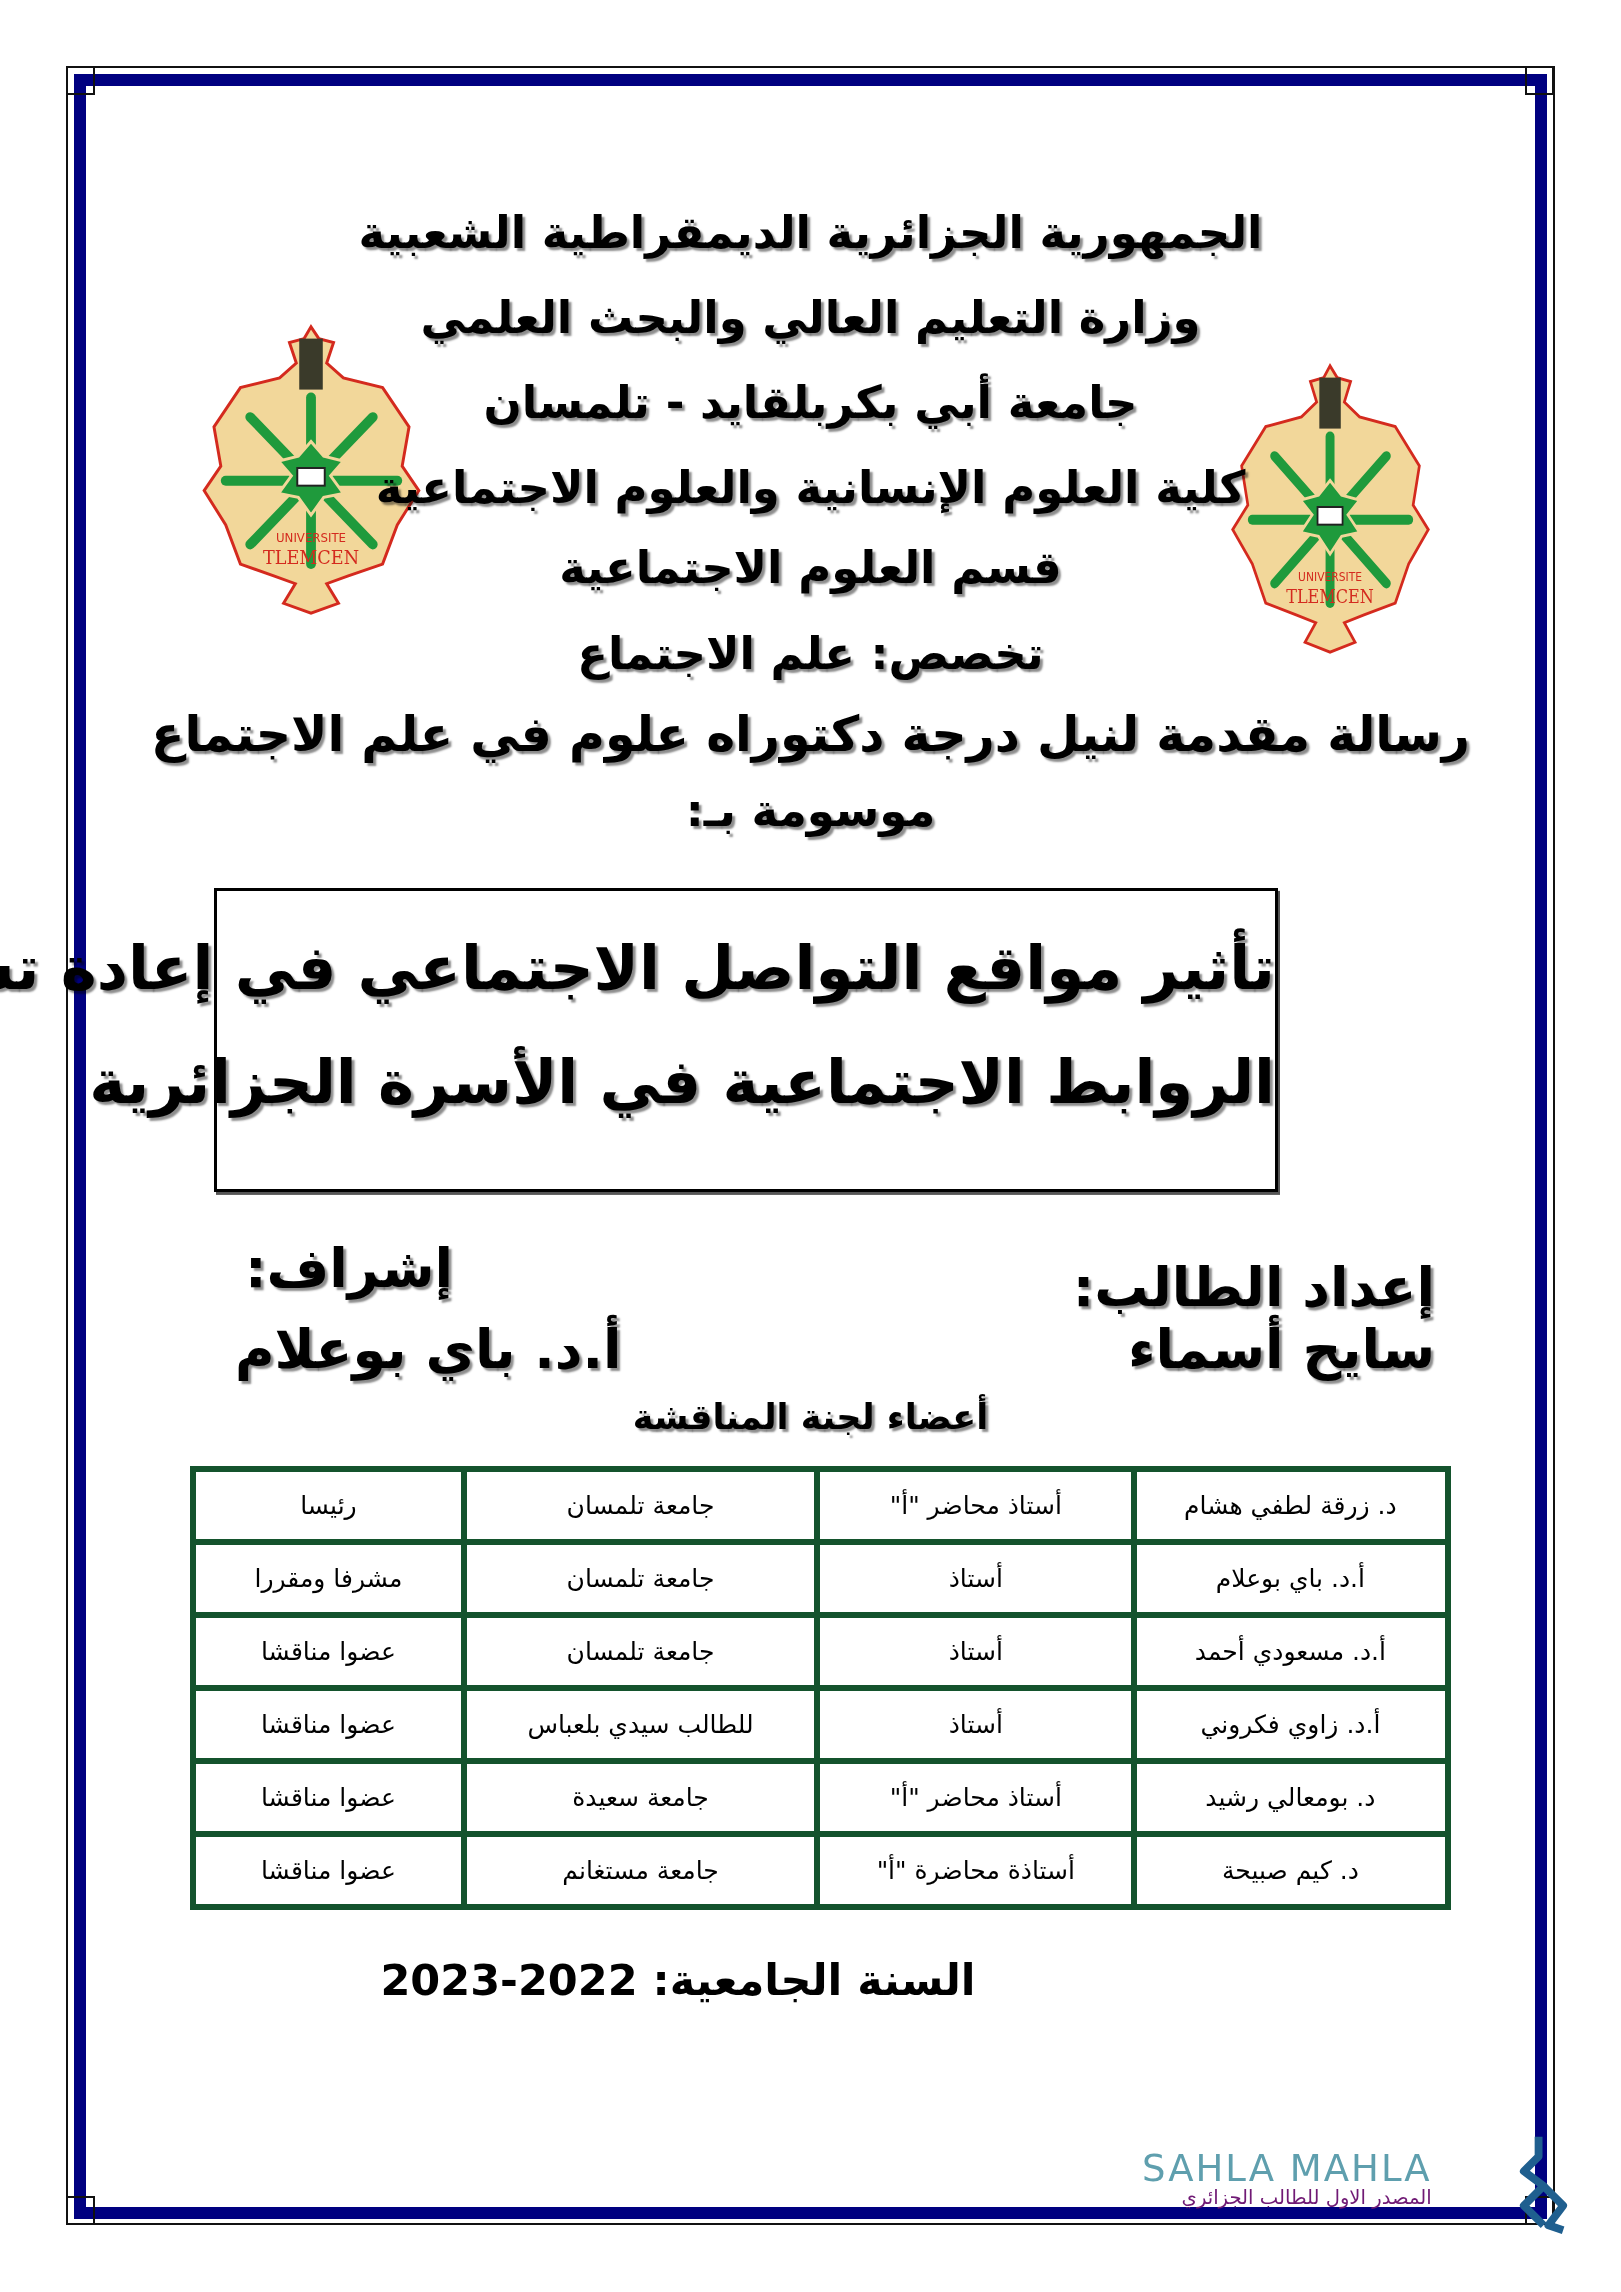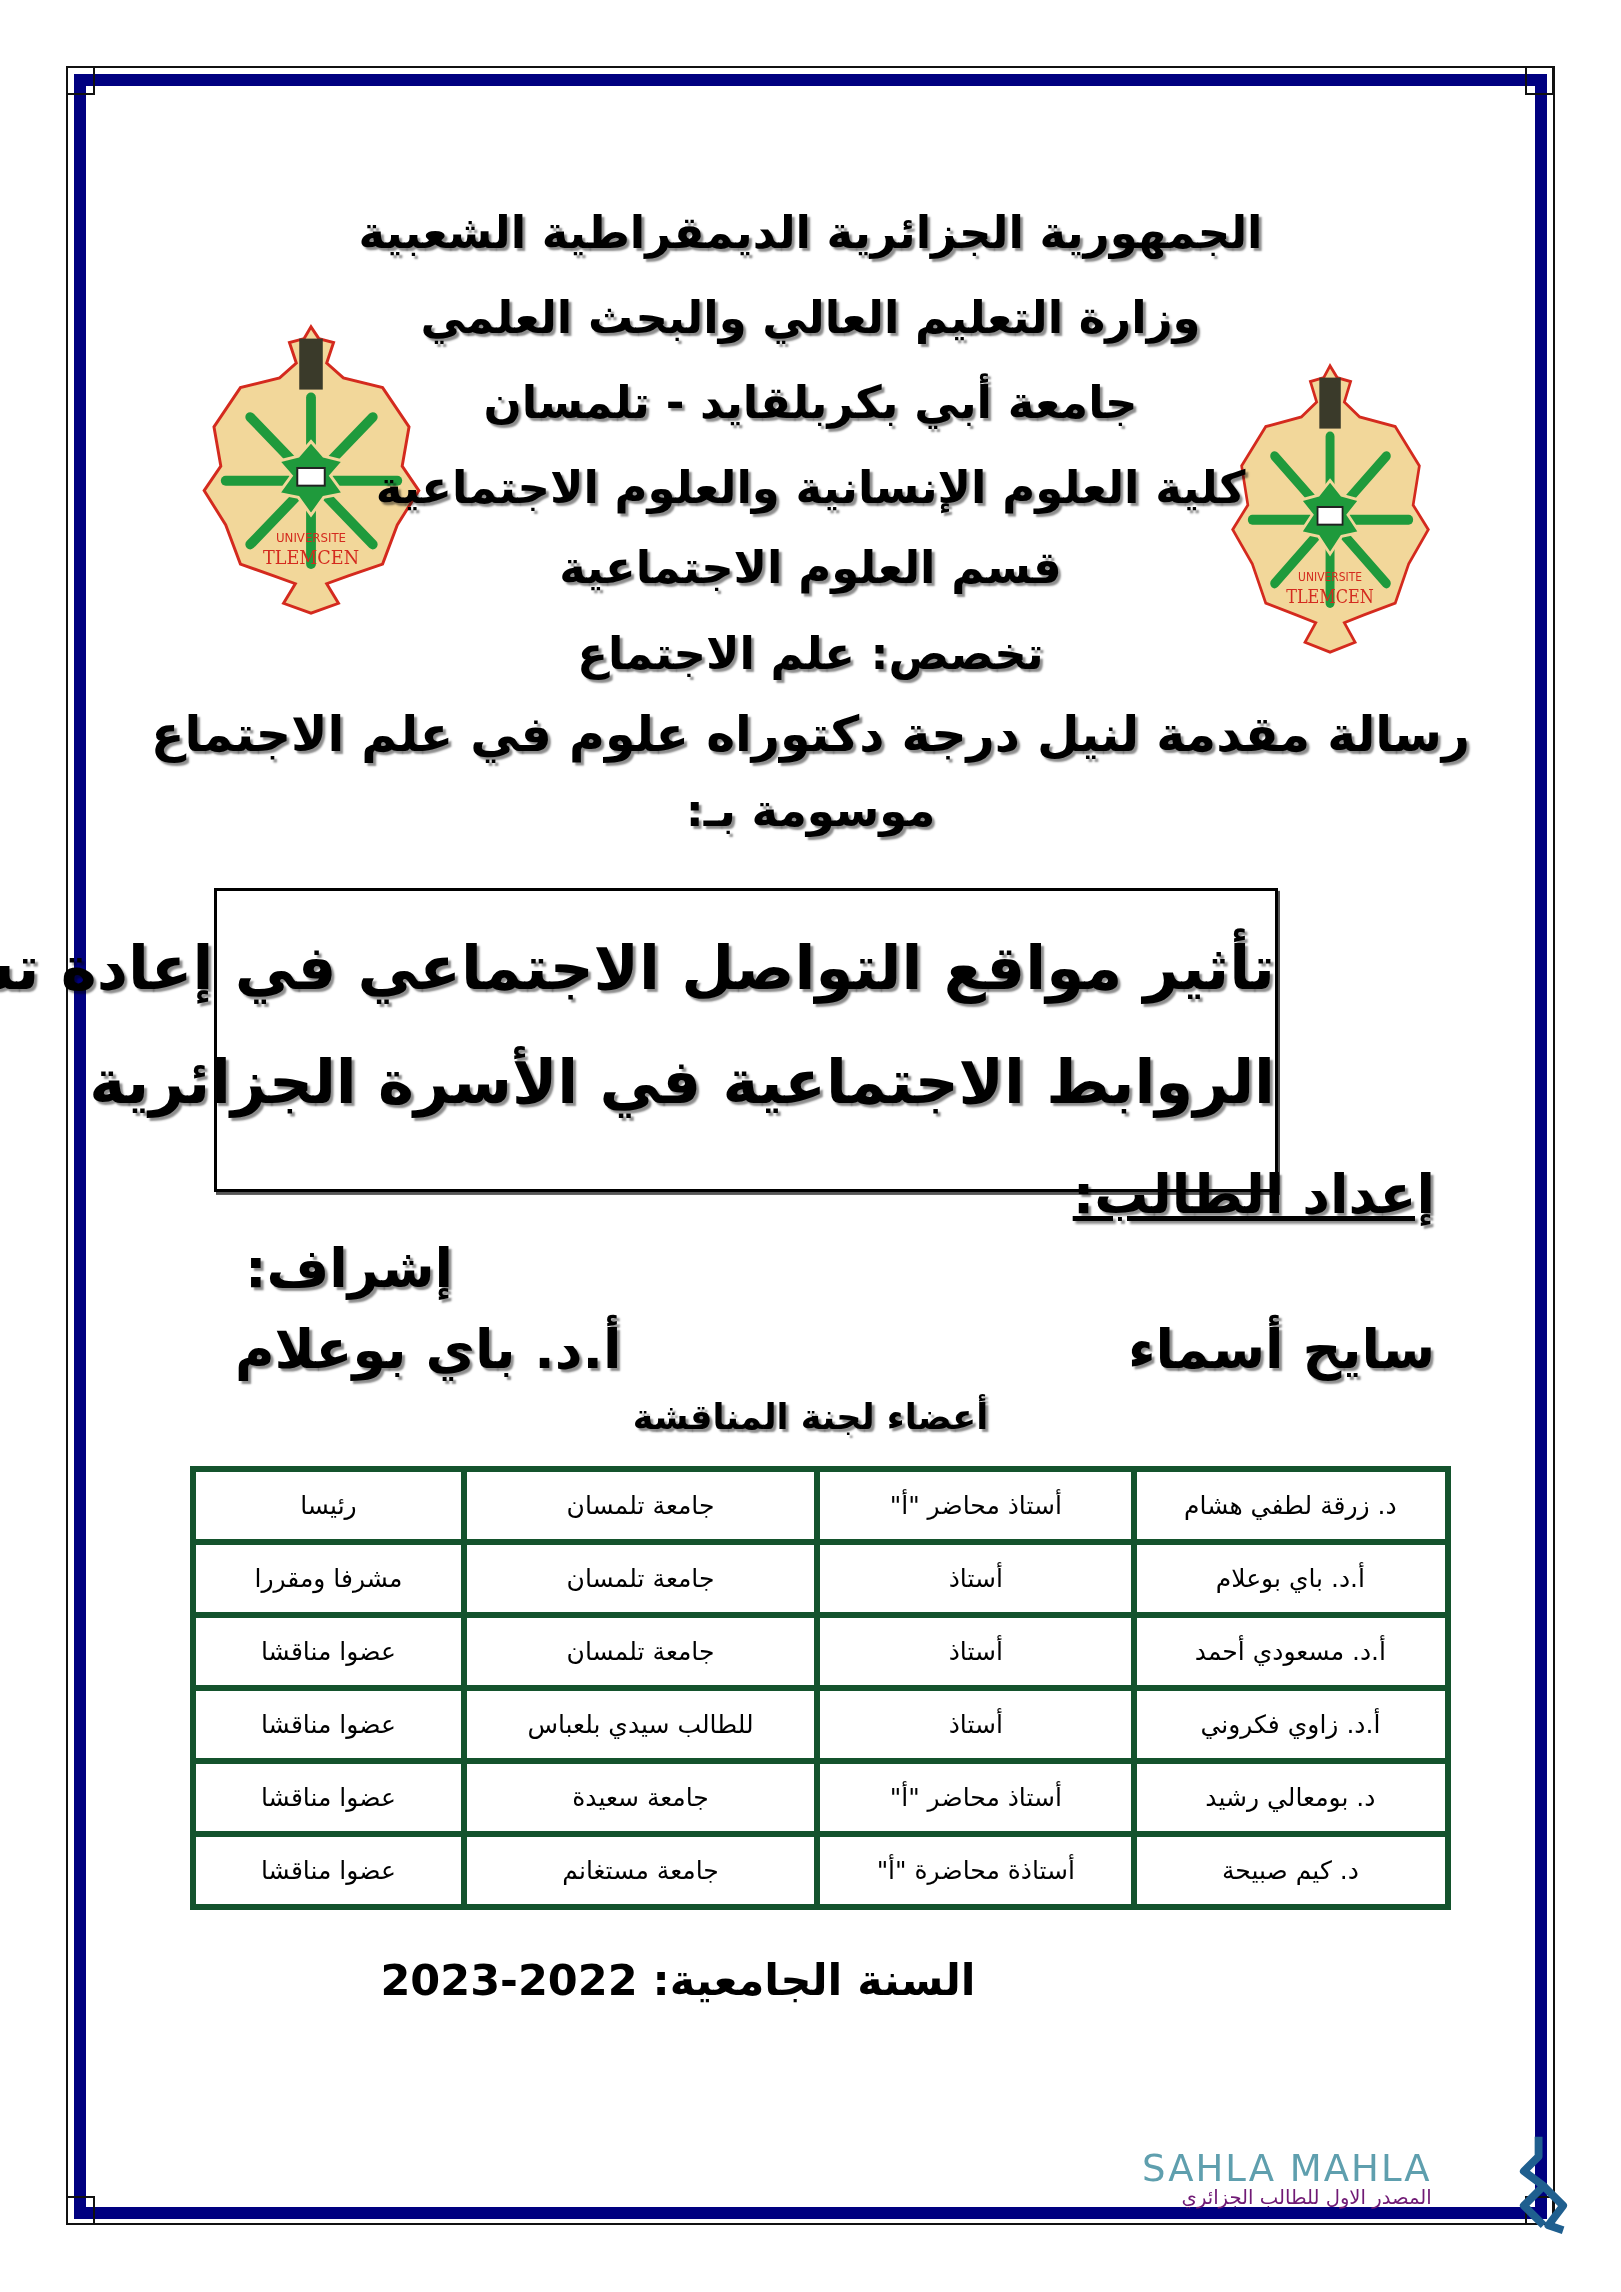--- a/index.html
+++ b/index.html
@@ -87,21 +87,21 @@
 <div class="line h1 shadow" style="top:541px;">قسم العلوم الاجتماعية</div>
 <div class="line h1 shadow" style="top:627px;">تخصص: علم الاجتماع</div>
 <div class="line h2 shadow" style="top:706px;">رسالة مقدمة لنيل درجة دكتوراه علوم في علم الاجتماع</div>
 <div class="line h1 shadow" style="top:784px;">موسومة بـ:</div>
 
 <div class="title-box">
   <div class="title-line shadow" style="top:41px;">تأثير مواقع التواصل الاجتماعي في إعادة تشكيل</div>
   <div class="title-line shadow" style="top:155px;">الروابط الاجتماعية في الأسرة الجزائرية</div>
 </div>
 
-<div class="side-label shadow" style="right:186px;top:1163px;text-decoration:underline;">إعداد الطالب:</div>
+<div class="side-label shadow" style="right:186px;top:1256px;">إعداد الطالب:</div>
 <div class="side-label shadow" style="right:186px;top:1318px;">سايح أسماء</div>
 <div class="side-label shadow" style="left:245px;top:1237px;">إشراف:</div>
 <div class="side-label shadow" style="left:235px;top:1318px;">أ.د. باي بوعلام</div>
 
 <div class="line shadow" style="top:1397px;font-size:35px;">أعضاء لجنة المناقشة</div>
 
 <table class="jury">
   <tbody>
     <tr>
       <td class="c-name">د. زرقة لطفي هشام</td>

